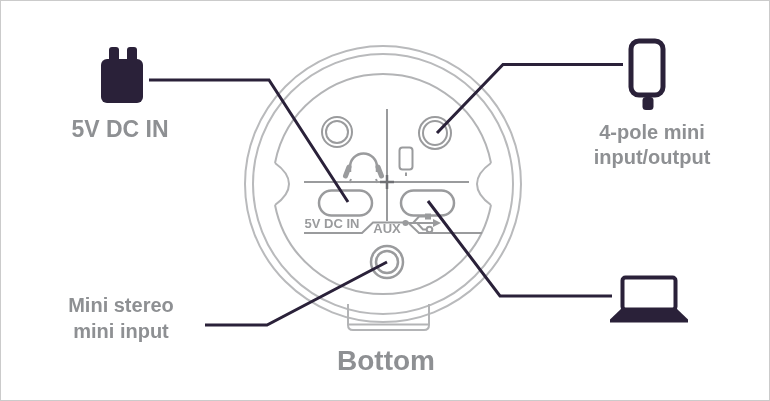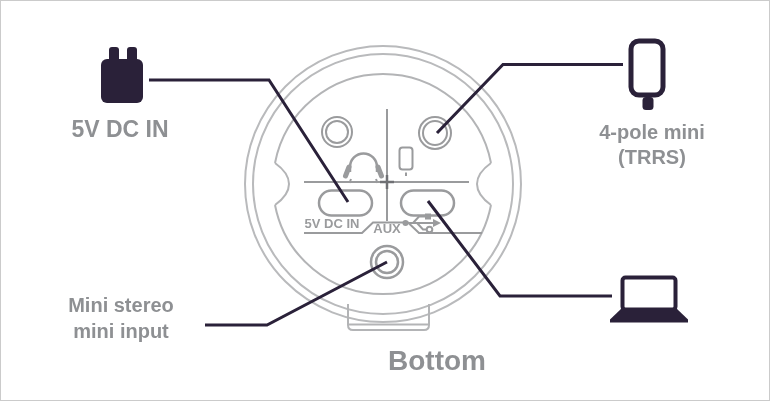--- a/index.html
+++ b/index.html
@@ -25,21 +25,21 @@
     position:absolute;
     text-align:center;
     font-weight:700;
     color:var(--gray-text);
   }
   .callout{font-size:20px;line-height:25px;}
   #lbl-dc{left:39px;top:115px;width:160px;font-size:23px;}
   #lbl-trrs{left:551px;top:119px;width:200px;}
   #lbl-usb{left:548px;top:333px;width:200px;}
   #lbl-stereo{left:20px;top:291px;width:200px;line-height:26px;text-align:center;}
-  #lbl-bottom{left:285px;top:344px;width:200px;font-size:28px;text-align:right;}
+  #lbl-bottom{left:285px;top:344px;width:200px;font-size:28px;}
   .portmark{
     position:absolute;
     text-align:center;
     font-weight:700;
     font-size:13px;
     color:var(--detail);
   }
   #port-dc{left:281px;top:215px;width:100px;}
   #port-aux{left:336px;top:220px;width:100px;}
 </style>
@@ -137,21 +137,21 @@
     <g>
       <rect x="621.5" y="276.5" width="53" height="32" rx="3" fill="#ffffff" stroke="var(--navy)" stroke-width="4"></rect>
       <polygon points="621,307 675,307 687,318.5 687,321.5 609,321.5 609,318.5" fill="var(--navy)"></polygon>
     </g>
   </svg>
 
   <div class="lbl" id="lbl-dc">5V DC IN</div>
 
   <div class="lbl callout" id="lbl-trrs">
     <div>4-pole mini</div>
-    <div>(TRRS)</div>
+    <div>input/output</div>
   </div>
 
   <div class="lbl callout" id="lbl-stereo">
     <div>Mini stereo</div>
     <div>mini input</div>
   </div>
 
 
   <div class="lbl" id="lbl-bottom">Bottom</div>
 

